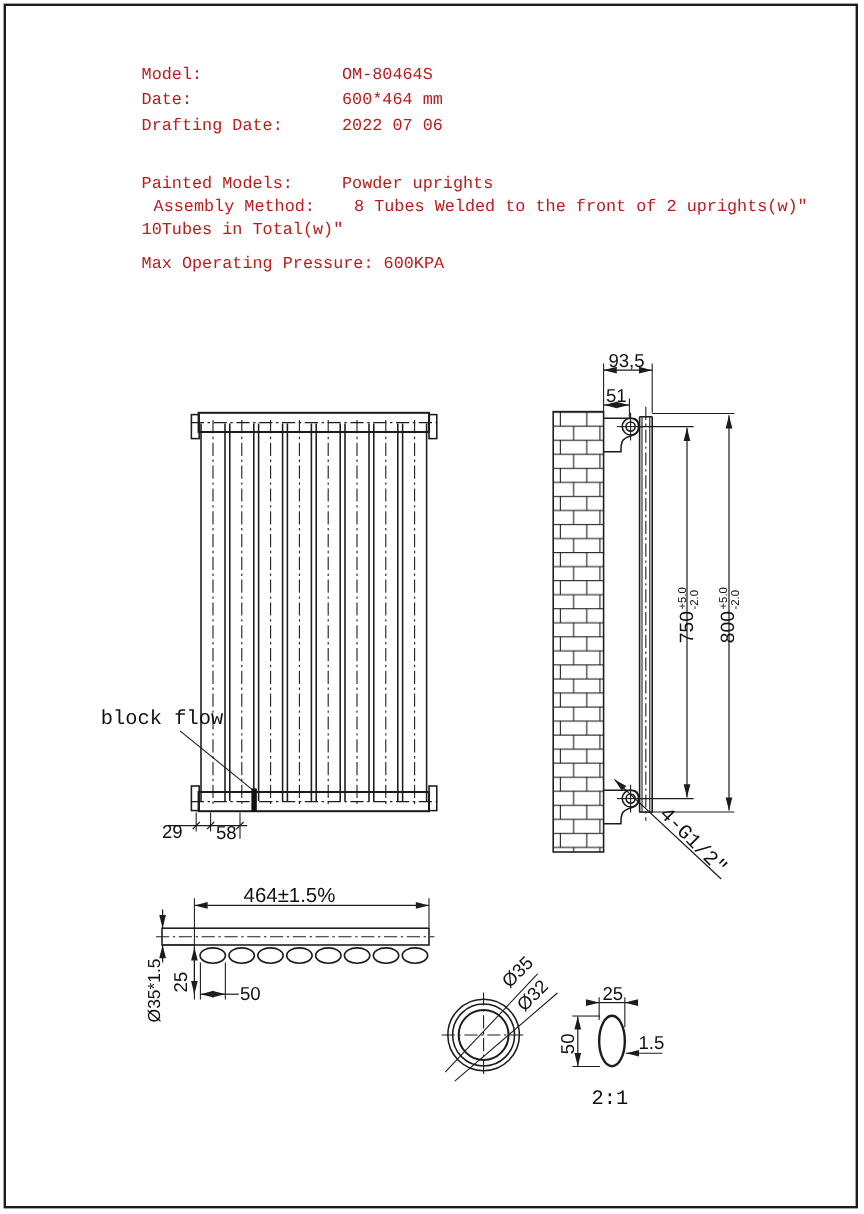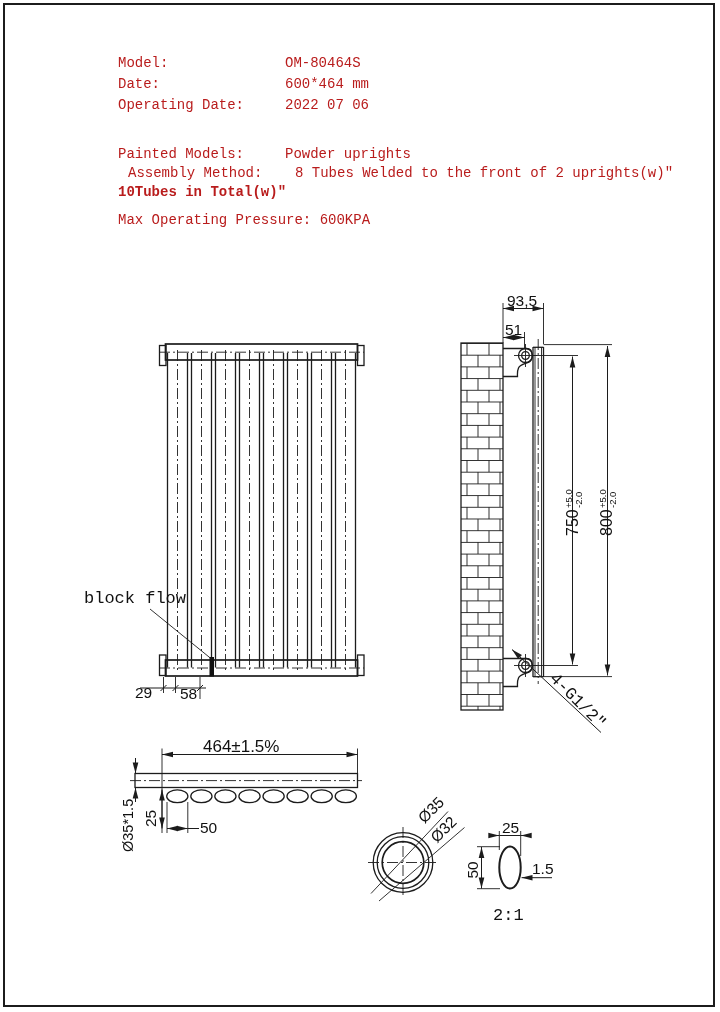--- a/index.html
+++ b/index.html
@@ -28,24 +28,24 @@
 </style>
 </head>
 <body>
 
 <div id="page">
   <div id="frame"></div>
 
   <div id="spec">
       <div class="spec-row" style="top: 55px;"><span class="spec-label">Model:</span><span class="spec-value">OM-80464S</span></div>
       <div class="spec-row" style="top: 76px;"><span class="spec-label">Date:</span><span class="spec-value">600*464 mm</span></div>
-      <div class="spec-row" style="top: 97px;"><span class="spec-label">Operating Date:</span><span class="spec-value">2022 07 06</span></div>
+      <div class="spec-row" style="top: 97px;"><span class="spec-label">Drafting Date:</span><span class="spec-value">2022 07 06</span></div>
       <div class="spec-row" style="top: 146px;"><span class="spec-label">Painted Models:</span><span class="spec-value">Powder uprights</span></div>
       <div class="spec-row" style="top: 165px; margin-left: 10px;"><span class="spec-label">Assembly Method:</span><span class="spec-value">8 Tubes Welded to the front of 2 uprights(w)″</span></div>
-      <div class="spec-row" style="top: 184px; font-weight: bold;"><span class="spec-label auto"></span><span class="spec-value">10Tubes in Total(w)″</span></div>
+      <div class="spec-row" style="top: 184px;"><span class="spec-label auto"></span><span class="spec-value">10Tubes in Total(w)″</span></div>
       <div class="spec-row" style="top: 212px;"><span class="spec-label auto">Max Operating Pressure:</span><span class="spec-value"> 600KPA</span></div>
     </div>
 
   <svg id="dwg" width="720" height="1012" viewBox="0 0 720 1012">
     <defs>
       <marker id="arr" viewBox="0 0 12 8" refX="12" refY="4" markerWidth="12" markerHeight="8" orient="auto-start-reverse" markerUnits="userSpaceOnUse">
         <path d="M12,4 L1,1.2 L1,6.8 z" fill="#1c1c1c"></path>
       </marker>
       <pattern id="brick" x="461" y="343" width="22" height="23.4" patternUnits="userSpaceOnUse">
         <rect width="22" height="23.4" fill="#ffffff"></rect>

